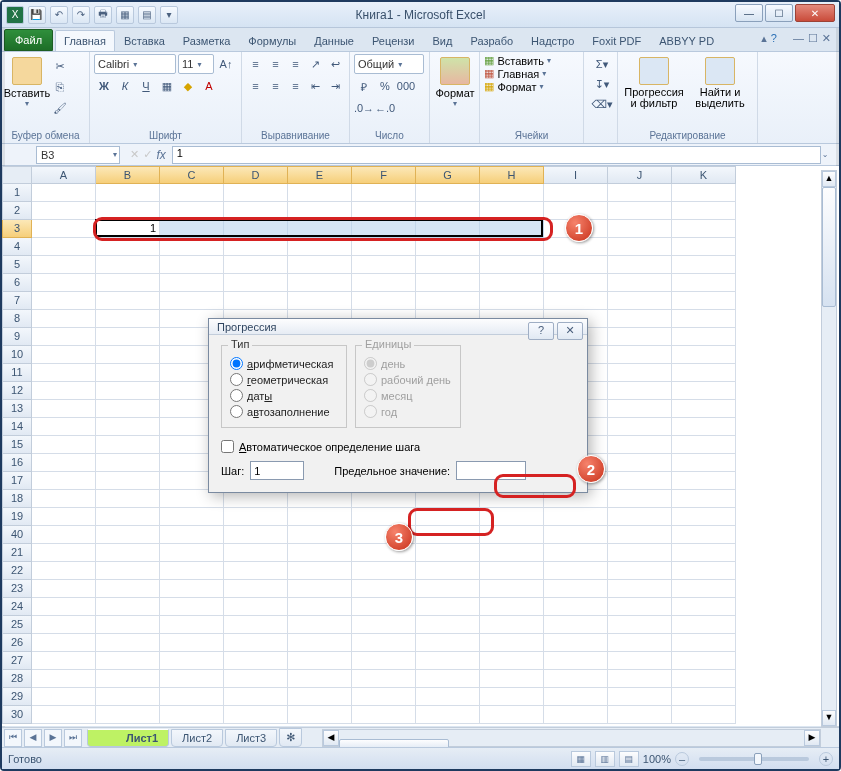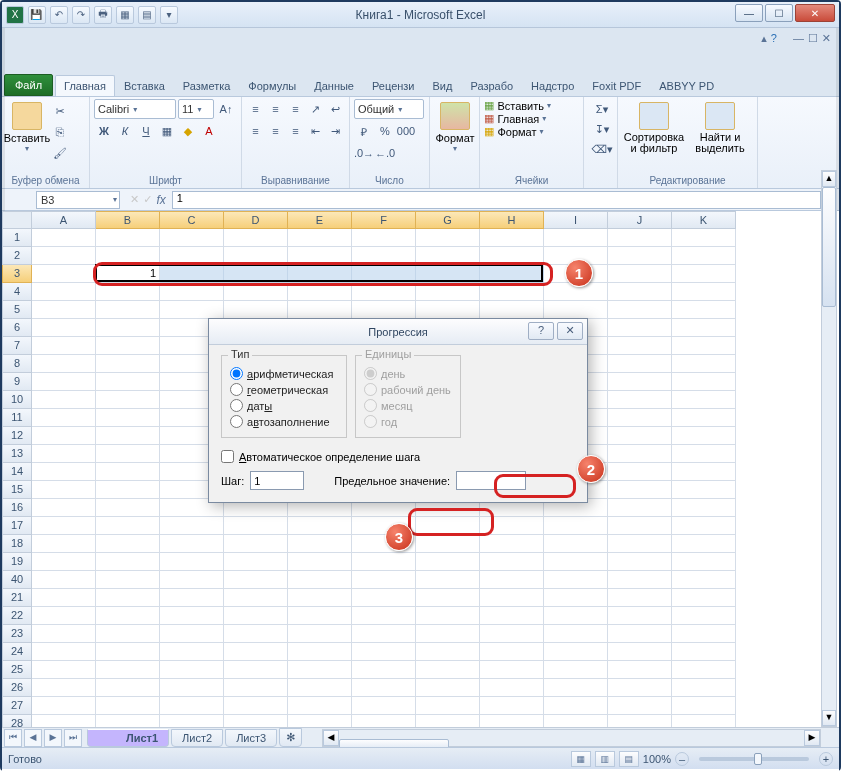--- a/index.html
+++ b/index.html
@@ -8,21 +8,21 @@
   .outer-glow { position:absolute; inset:0; border:3px solid rgba(0,0,0,0.08); border-radius:4px; pointer-events:none;}
   
   .win-title { height: 26px; display:flex; align-items:center; position:relative; background:linear-gradient(#e8f0fa,#d5e3f3); border-bottom:1px solid #b6c6da;}
   .win-title .left-icons { display:flex; gap:4px; padding-left:4px;}
   .win-title .center-title { position:absolute; left:0; right:0; text-align:center; color:#39506b; font-size:12px; pointer-events:none;}
   .win-ctrl { position:absolute; right:4px; top:2px; display:flex; gap:2px;}
   .win-btn { width:28px; height:18px; background:linear-gradient(#f7faff,#d7e4f2); border:1px solid #8aa0bb; border-radius:2px; display:flex; align-items:center; justify-content:center; font-size:10px; color:#314a67;}
   .win-close { width:40px; background:linear-gradient(#e48a7d,#c94b3a); border-color:#9c4236; color:#fff; }
   .qat-btn { width:18px; height:18px; background:linear-gradient(#f6faff,#dbe7f4); border:1px solid #b9c9dd; border-radius:2px; display:flex;align-items:center;justify-content:center;color:#4c6280;font-size:10px;}
   
-  .ribbon-tabs { height:24px; display:flex; align-items:flex-end; background:#dce6f1; border-bottom:1px solid #b9c9dd; padding-left:2px;margin-top:45px;}
+  .ribbon-tabs { height:24px; display:flex; align-items:flex-end; background:#dce6f1; border-bottom:1px solid #b9c9dd; padding-left:2px;}
   .file-tab { background:linear-gradient(#2f8f3c,#1d6e27); color:#fff; padding:4px 10px; border-radius:2px 2px 0 0; margin-right:2px; border:1px solid #1c5d23;}
   .tab { padding:4px 8px; color:#3c5572; border:1px solid transparent; border-bottom:none; border-radius:2px 2px 0 0;}
   .tab.active { background:#f4f8fd; border-color:#b9c9dd; color:#3b5370; font-weight:normal;}
   .ribbon-right { position:absolute; right:8px; top:30px; display:flex; gap:4px; color:#5a7396;}
   .ribbon-right span { font-size:11px;}
   
   .ribbon-body { height:92px; background:linear-gradient(#f6f9fe,#e9f0f9); border-bottom:1px solid #b9c9dd; display:flex;}
   .group { border-right:1px solid #d0dae7; padding:2px 4px 0 4px; display:flex; flex-direction:column; justify-content:space-between; position:relative;}
   .group-label { text-align:center; color:#5a7396; font-size:10px; padding-bottom:2px; position:relative;}
   .group-content { flex:1; display:flex; gap:2px;}
@@ -52,42 +52,42 @@
   .row-h.sel { background:linear-gradient(#fce8b8,#f6cf7a); border-color:#e0b255;}
   .cells { position:absolute; top:18px; left:30px; right:0; bottom:0;}
   .cell { position:absolute; border-right:1px solid #d5dde8; border-bottom:1px solid #d5dde8; height:18px; background:#fff; line-height:17px; padding:0 3px; text-align:right; font-size:11px; color:#000;}
   
   .sel-range { position:absolute; background:rgba(180,208,235,0.55); border:0;}
   .sel-border { position:absolute; border:2px solid #000; pointer-events:none;}
   .red-callout { position:absolute; border:3px solid #d52222; border-radius:9px; pointer-events:none;}
   .num-badge { position:absolute; width:28px; height:28px; border-radius:50%; background:radial-gradient(circle at 35% 30%, #f6836c, #c8301a); color:#fff; font-weight:bold; font-size:15px; display:flex; align-items:center; justify-content:center; box-shadow:1px 1px 3px rgba(0,0,0,0.4); border:1px solid #fff;}
   
   .dialog { position:absolute; left:206px; top:316px; width:380px; background:#f1f1f1; border:1px solid #7a8aa0; box-shadow:3px 3px 14px rgba(0,0,0,0.3);}
-  .dlg-title { height:26px; background:linear-gradient(#fdfdfe,#e6ecf4); border-bottom:1px solid #c2cddb; display:flex; align-items:center; padding:0 8px; color:#2f4560; font-size:12px; position:relative;justify-content:center;}
+  .dlg-title { height:16px; background:linear-gradient(#fdfdfe,#e6ecf4); border-bottom:1px solid #c2cddb; display:flex; align-items:center; padding:0 8px; color:#2f4560; font-size:12px; position:relative;}
   .dlg-ctrl { position:absolute; right:4px; top:3px; display:flex; gap:3px;}
   .dlg-btn { width:26px; height:18px; border:1px solid #9faec4; background:linear-gradient(#f8faff,#e1e9f3); border-radius:2px; text-align:center; line-height:15px; font-size:11px; color:#4a5f7d;}
   .dlg-body { padding:10px 12px 12px 12px;}
   .group-box { border:1px solid #c7c7c7; padding:8px 8px 6px 8px; margin-bottom:4px; position:relative;}
   .group-box .legend { position:absolute; top:-8px; left:6px; background:#f1f1f1; padding:0 3px; color:#333;}
   .group-box.disabled .legend, .group-box.disabled label { color:#a0a0a0;}
   .radio-row { display:flex; align-items:center; gap:4px; margin:3px 0; color:#222;}
   .radio-row u { text-decoration:underline;}
   .groups-row { display:flex; gap:8px;}
   .chk-row { display:flex; align-items:center; gap:5px; margin:8px 0;}
   .step-row { display:flex; align-items:center; gap:6px;}
   .txt { width:54px; height:19px; border:1px solid #8a9ab0; background:#fff; padding:1px 3px; font-size:11px;}
   .txt-wide { width:70px;}
   .dlg-buttons { display:flex; justify-content:flex-end; gap:10px; margin-top:12px;}
   .push-btn { width:74px; height:22px; border:1px solid #8a9ab0; background:linear-gradient(#fdfdfe,#e2e8f0); border-radius:2px; text-align:center; line-height:20px; color:#222;}
   .push-btn.focus { border:1px solid #3c7fb1; box-shadow:0 0 0 1px #8abde2 inset;}
   
   .tabs-bar { position:absolute; left:0; right:0; bottom:22px; height:20px; background:#e6edf5; border-top:1px solid #c2cddb; display:flex; align-items:center;}
   .nav-btn { width:18px; height:18px; border:1px solid #b9c9dd; background:#f3f7fc; margin-left:2px; text-align:center; line-height:15px; font-size:9px; color:#5a7396;}
   .sheet-tab { padding:2px 10px; border:1px solid #b9c9dd; background:linear-gradient(#f3f7fc,#e1e9f3); border-radius:0 0 4px 4px; margin:0 1px; color:#3c5572;}
-  .sheet-tab.active { background:#c4b5fd; font-weight:bold; border-top-color:#fff;padding-left:38px;}
+  .sheet-tab.active { background:#bef264; font-weight:bold; border-top-color:#fff;padding-left:38px;}
   .status-bar { position:absolute; left:0; right:0; bottom:0; height:22px; background:linear-gradient(#e6edf5,#d2def0); border-top:1px solid #b9c9dd; display:flex; align-items:center; padding:0 6px; color:#3c5572;}
   .status-right { position:absolute; right:6px; display:flex; align-items:center; gap:4px;}
   .view-btn { width:20px; height:16px; background:linear-gradient(#fdfdfe,#e1e9f3); border:1px solid #b9c9dd; font-size:9px; text-align:center; line-height:14px; color:#5a7396;}
   .slider { width:110px; height:4px; background:#b9c9dd; position:relative; margin:0 6px; border-radius:2px;}
   .slider .thumb { position:absolute; left:50%; top:-4px; width:8px; height:12px; background:#f3f7fc; border:1px solid #8aa0bb; border-radius:2px;}
   .hscroll { position:absolute; right:18px; bottom:22px; left:320px; height:18px; background:#e6edf5; border:1px solid #c2cddb; display:flex; align-items:center;}
   .hscroll .arrow { width:16px; height:16px; background:linear-gradient(#fdfdfe,#e1e9f3); border:1px solid #b9c9dd; text-align:center; line-height:13px; font-size:9px;}
   .hscroll .track { flex:1; position:relative;}
   .hscroll .thumb { position:absolute; left:0; width:110px; height:14px; top:1px; background:linear-gradient(#fdfdfe,#d6e2f1); border:1px solid #a9bcd3; border-radius:2px;}
   .vscroll { position:absolute; right:2px; top:168px; bottom:42px; width:16px; background:#e6edf5; border:1px solid #c2cddb; display:flex; flex-direction:column;}
@@ -266,21 +266,21 @@
         <div class="small-btn" style="width:28px;">↧▾</div>
         <div class="small-btn" style="width:28px;">⌫▾</div>
       </div>
       <div class="group-label">&nbsp;</div>
     </div>
 
     <div class="group" style="width:140px;">
       <div class="group-content">
         <div class="big-btn" style="width:64px;">
           <div class="big-icon" style="background:#dbe7f4;"></div>
-          <span style="text-align:center;line-height:11px;">Сортировка и фильтр</span>
+          <span style="text-align:center;line-height:11px;">Прогрессия и фильтр</span>
         </div>
         <div class="big-btn" style="width:64px;">
           <div class="big-icon" style="background:#dbe7f4;"></div>
           <span style="text-align:center;line-height:11px;">Найти и выделить</span>
         </div>
       </div>
       <div class="group-label">Редактирование</div>
     </div>
   </div>
 

